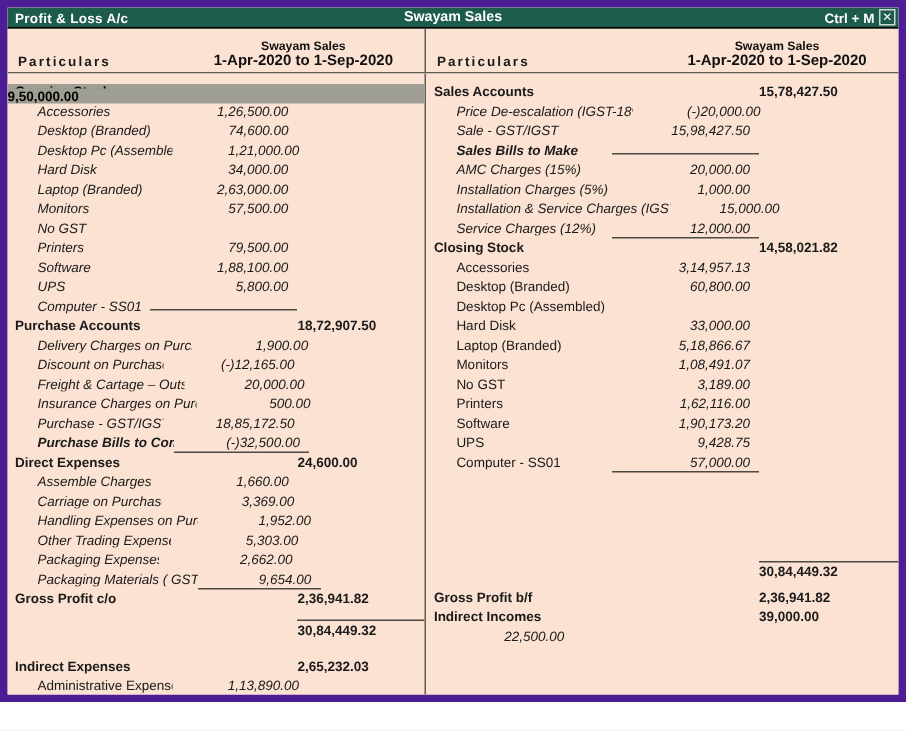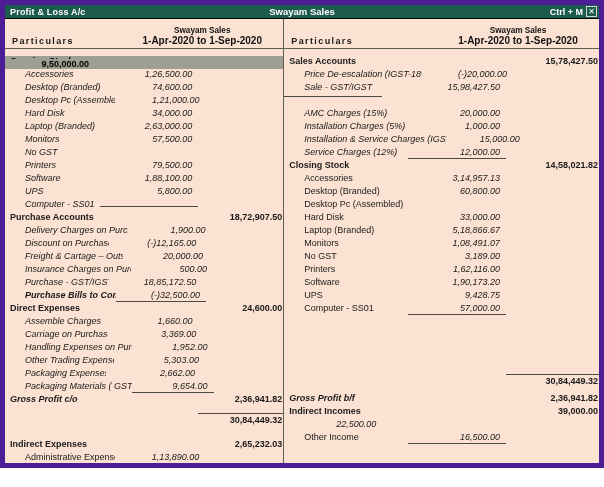--- a/index.html
+++ b/index.html
@@ -104,33 +104,33 @@
     flex:1 1 auto;
     overflow:hidden;
     padding-left:7px;
   }
   .row .v1{
     width:92px;text-align:right;
     padding-right:6px;
     font-style:italic;
   }
   .row .v2{
-    width:84px;text-align:right;
+    width:84px;
     padding-right:1px;
     font-weight:bold;
   }
   .panel.right .row .v1{width:92px;}
   .panel.right .row .v2{width:92px;}
 
   
   .row.group > .lbl{font-weight:bold;padding-left:5px;}
   .row.item  > .lbl{padding-left:20px;font-style:italic;}
   .row.item-up > .lbl{padding-left:20px;font-style:normal;}
   .row.sub   > .lbl{padding-left:20px;font-weight:bold;font-style:italic;}
-  .row.total-line > .lbl{font-weight:bold;font-style:italic;padding-left:5px;}
+  .row.total-line > .lbl{font-weight:bold;padding-left:5px;}
   .row.spacer{height:6px;}
   .row.spacer2{height:13px;}
 
   .ul-v1 .v1{border-bottom:1px solid #4a4a42;padding-bottom:1px;}
   .ovl-v2 .v2{border-top:1px solid #4a4a42;padding-top:1px;}
 
   .selbar{
     background:#9e9e95;
     color:#000;
     flex-direction:column;
@@ -389,20 +389,21 @@
               <span class="lbl">Price De-escalation (IGST-18%)</span>
               <span class="v1">(-)20,000.00</span>
               <span class="v2"></span>
             </div>
             <div class="row item">
               <span class="lbl">Sale - GST/IGST</span>
               <span class="v1">15,98,427.50</span>
               <span class="v2"></span>
             </div>
             <div class="row sub ul-v1">
+              <span class="lbl">Sales Bills to Make</span>
               <span class="v1"></span>
               <span class="v2"></span>
             </div>
           </div>
 
         <div>
             <div class="row item">
               <span class="lbl">AMC Charges (15%)</span>
               <span class="v1">20,000.00</span>
               <span class="v2"></span>
@@ -510,25 +511,20 @@
         <div class="row group">
           <span class="lbl">Indirect Incomes</span>
           <span class="v1"></span>
           <span class="v2">39,000.00</span>
         </div>
         <div>
             <div class="row item-up">
               <span class="v1">22,500.00</span>
               <span class="v2"></span>
             </div>
-            <div class="row item-up ul-v1">
-              <span class="lbl">Other Income</span>
-              <span class="v1">16,500.00</span>
-              <span class="v2"></span>
-            </div>
           </div>
       </div>
     </div>
   </div>
 
   <div class="totalbar">
     <div class="tcell left">
       <span class="t-label">Total</span>
       <span class="t-value">2,75,941.82</span>
     </div>

